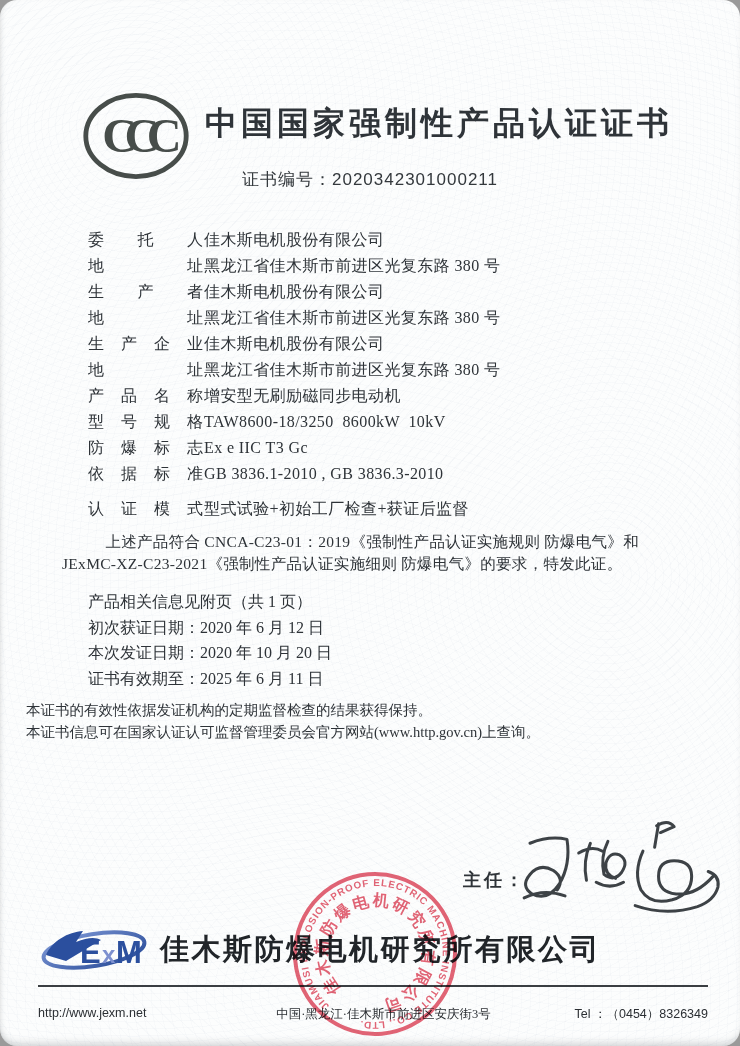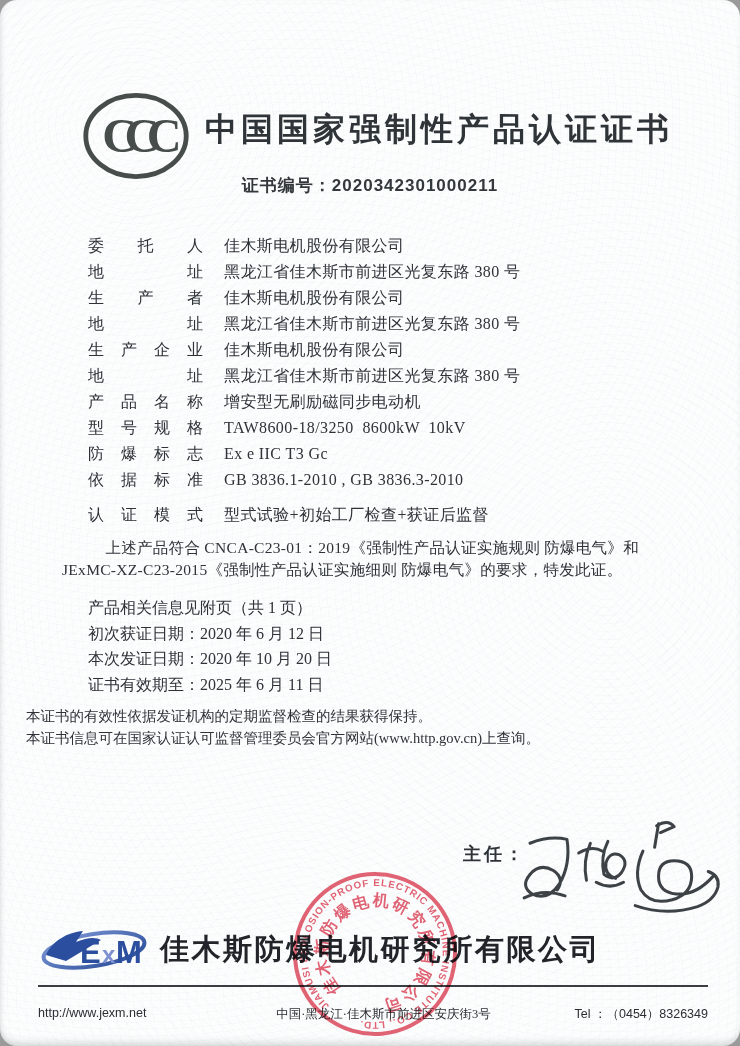--- a/index.html
+++ b/index.html
@@ -9,36 +9,36 @@
     background-image:
       repeating-radial-gradient(circle at 18% 12%, rgba(150,165,190,.045) 0 1px, transparent 1px 7px),
       repeating-radial-gradient(circle at 82% 55%, rgba(150,165,190,.045) 0 1px, transparent 1px 8px),
       repeating-radial-gradient(circle at 40% 95%, rgba(150,165,190,.04) 0 1px, transparent 1px 9px);
     box-shadow: inset 0 -7px 9px -5px rgba(80,85,92,.28), inset 4px 0 7px -5px rgba(80,85,92,.22);
     font-family:"Liberation Serif",serif;color:#2e3338;border-radius:17px;
   }
   
   .ccc{position:absolute;left:80px;top:86px;width:112px;height:100px;}
   .title{padding:102px 58px 0 196px;text-align:center;font-family:"Liberation Sans",sans-serif;
-         font-size:32px;font-weight:700;letter-spacing:4px;color:#2f3439;white-space:nowrap;margin-top:6px;}
+         font-size:32px;font-weight:700;letter-spacing:4px;color:#2f3439;white-space:nowrap;}
   .certno{margin-top:22px;text-align:center;font-family:"Liberation Sans",sans-serif;
-          font-size:17px;font-weight:700;letter-spacing:1px;color:#33383c;}
+          font-size:17px;font-weight:400;letter-spacing:1px;color:#33383c;}
   
   .fields{margin:36px 0 0 88px;font-size:16px;}
   .row{display:flex;line-height:26px;}
   .row.gap{margin-top:9px;}
   .lbl{width:116px;flex:none;text-align:justify;text-align-last:justify;font-weight:400;letter-spacing:1px;}
-  .val{margin-left:20px;letter-spacing:.4px;white-space:pre-wrap;}
+  .val{letter-spacing:.4px;white-space:pre-wrap;}
   
   .statement{margin:9px 56px 0 62px;font-size:15.5px;line-height:21.5px;text-indent:2.8em;letter-spacing:.3px;}
   
   .info{margin:15px 0 0 88px;font-size:16px;line-height:25.5px;}
   .notes{width:624px;margin:9px 0 0 26px;font-size:14.5px;line-height:21.5px;}
   
-  .sig-label{position:absolute;left:463px;top:842px;font-size:18px;font-weight:600;letter-spacing:3px;}
+  .sig-label{position:absolute;left:463px;top:868px;font-size:18px;font-weight:600;letter-spacing:3px;}
   .sig-svg{position:absolute;left:520px;top:816px;}
   .sig-svg path{fill:none;stroke:#3d4246;stroke-width:3.1;stroke-linecap:round;stroke-linejoin:round;}
   
   .stamp{position:absolute;left:287px;top:866px;width:176px;height:176px;z-index:6;
          transform:rotate(-5deg);mix-blend-mode:multiply;opacity:.88;pointer-events:none;}
   
   .footer{position:absolute;left:38px;right:32px;top:916px;font-family:"Liberation Sans",sans-serif;}
   .f-top{display:flex;align-items:center;height:68px;}
   .logo{width:112px;height:62px;flex:none;}
   .company{font-size:29px;font-weight:600;letter-spacing:2.5px;color:#212529;margin-left:10px;white-space:nowrap;}
@@ -113,21 +113,21 @@
         <span class="val">GB 3836.1-2010 , GB 3836.3-2010</span>
       </div>
     </div>
   <div class="fields" style="margin-top:0">
     <div class="row gap">
       <span class="lbl">认证模式</span>
       <span class="val">型式试验+初始工厂检查+获证后监督</span>
     </div>
   </div>
 
-  <div class="statement">上述产品符合 CNCA-C23-01：2019《强制性产品认证实施规则 防爆电气》和 JExMC-XZ-C23-2015《强制性产品认证实施细则 防爆电气》的要求，特发此证。</div>
+  <div class="statement">上述产品符合 CNCA-C23-01：2019《强制性产品认证实施规则 防爆电气》和 JExMC-XZ-C23-2021《强制性产品认证实施细则 防爆电气》的要求，特发此证。</div>
 
   <div class="info">
 
       <div>产品相关信息见附页（共 1 页）</div>
 
       <div>初次获证日期：2020 年 6 月 12 日</div>
 
       <div>本次发证日期：2020 年 10 月 20 日</div>
 
       <div>证书有效期至：2025 年 6 月 11 日</div>

